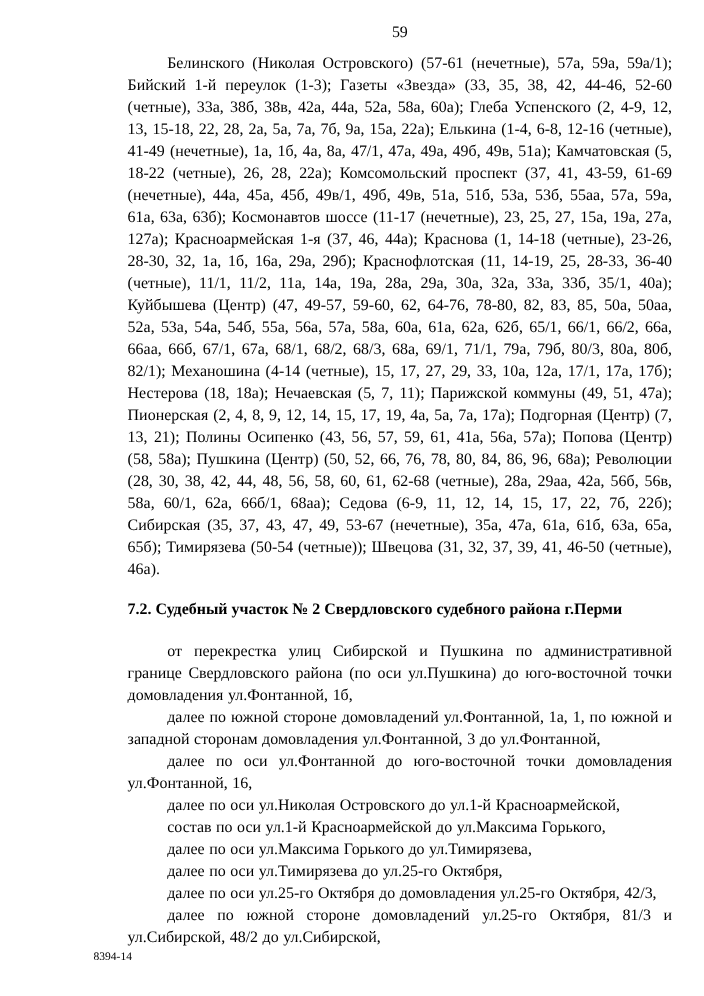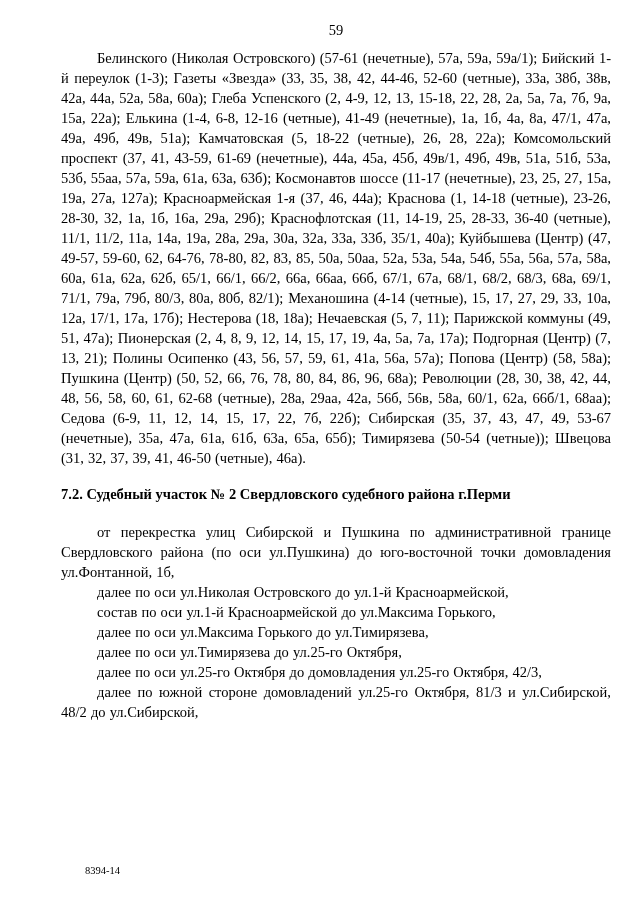--- a/index.html
+++ b/index.html
@@ -10,21 +10,21 @@
   }
   .page {
     width: 640px;
     height: 905px;
     background: #ffffff;
     color: #000000;
     font-family: "Liberation Serif", "DejaVu Serif", serif;
     font-size: 14.5px;
     line-height: 20px;
     position: relative;
-    padding: 20px 29px 0 61px;
+    padding: 20px 29px 0 116px;
     overflow: hidden;
   }
   .page-number {
     text-align: center;
     margin: 0 0 8px 0;
   }
   .para {
     margin: 0;
     text-align: justify;
     text-indent: 36px;
@@ -48,20 +48,22 @@
 
 <div class="page">
   <div class="page-number">59</div>
 
 
   <p class="para">Белинского (Николая Островского) (57-61 (нечетные), 57а, 59а, 59а/1); Бийский 1-й переулок (1-3); Газеты «Звезда» (33, 35, 38, 42, 44-46, 52-60 (четные), 33а, 38б, 38в, 42а, 44а, 52а, 58а, 60а); Глеба Успенского (2, 4-9, 12, 13, 15-18, 22, 28, 2а, 5а, 7а, 7б, 9а, 15а, 22а); Елькина (1-4, 6-8, 12-16 (четные), 41-49 (нечетные), 1а, 1б, 4а, 8а, 47/1, 47а, 49а, 49б, 49в, 51а); Камчатовская (5, 18-22 (четные), 26, 28, 22а); Комсомольский проспект (37, 41, 43-59, 61-69 (нечетные), 44а, 45а, 45б, 49в/1, 49б, 49в, 51а, 51б, 53а, 53б, 55аа, 57а, 59а, 61а, 63а, 63б); Космонавтов шоссе (11-17 (нечетные), 23, 25, 27, 15а, 19а, 27а, 127а); Красноармейская 1-я (37, 46, 44а); Краснова (1, 14-18 (четные), 23-26, 28-30, 32, 1а, 1б, 16а, 29а, 29б); Краснофлотская (11, 14-19, 25, 28-33, 36-40 (четные), 11/1, 11/2, 11а, 14а, 19а, 28а, 29а, 30а, 32а, 33а, 33б, 35/1, 40а); Куйбышева (Центр) (47, 49-57, 59-60, 62, 64-76, 78-80, 82, 83, 85, 50а, 50аа, 52а, 53а, 54а, 54б, 55а, 56а, 57а, 58а, 60а, 61а, 62а, 62б, 65/1, 66/1, 66/2, 66а, 66аа, 66б, 67/1, 67а, 68/1, 68/2, 68/3, 68а, 69/1, 71/1, 79а, 79б, 80/3, 80а, 80б, 82/1); Механошина (4-14 (четные), 15, 17, 27, 29, 33, 10а, 12а, 17/1, 17а, 17б); Нестерова (18, 18а); Нечаевская (5, 7, 11); Парижской коммуны (49, 51, 47а); Пионерская (2, 4, 8, 9, 12, 14, 15, 17, 19, 4а, 5а, 7а, 17а); Подгорная (Центр) (7, 13, 21); Полины Осипенко (43, 56, 57, 59, 61, 41а, 56а, 57а); Попова (Центр) (58, 58а); Пушкина (Центр) (50, 52, 66, 76, 78, 80, 84, 86, 96, 68а); Революции (28, 30, 38, 42, 44, 48, 56, 58, 60, 61, 62-68 (четные), 28а, 29аа, 42а, 56б, 56в, 58а, 60/1, 62а, 66б/1, 68аа); Седова (6-9, 11, 12, 14, 15, 17, 22, 7б, 22б); Сибирская (35, 37, 43, 47, 49, 53-67 (нечетные), 35а, 47а, 61а, 61б, 63а, 65а, 65б); Тимирязева (50-54 (четные)); Швецова (31, 32, 37, 39, 41, 46-50 (четные), 46а).</p>
 
   <p class="heading">7.2. Судебный участок № 2 Свердловского судебного района г.Перми</p>
 
   <p class="para">от перекрестка улиц Сибирской и Пушкина по административной границе Свердловского района (по оси ул.Пушкина) до юго-восточной точки домовладения ул.Фонтанной, 1б,</p>
+  <p class="para">далее по южной стороне домовладений ул.Фонтанной, 1а, 1, по южной и западной сторонам домовладения ул.Фонтанной, 3 до ул.Фонтанной,</p>
+  <p class="para">далее по оси ул.Фонтанной до юго-восточной точки домовладения ул.Фонтанной, 16,</p>
   <p class="para">далее по оси ул.Николая Островского до ул.1-й Красноармейской,</p>
   <p class="para">состав по оси ул.1-й Красноармейской до ул.Максима Горького,</p>
   <p class="para">далее по оси ул.Максима Горького до ул.Тимирязева,</p>
   <p class="para">далее по оси ул.Тимирязева до ул.25-го Октября,</p>
   <p class="para">далее по оси ул.25-го Октября до домовладения ул.25-го Октября, 42/3,</p>
   <p class="para">далее по южной стороне домовладений ул.25-го Октября, 81/3 и ул.Сибирской, 48/2 до ул.Сибирской,</p>
 
   <div class="footer-code">8394-14</div>
 </div>
 

